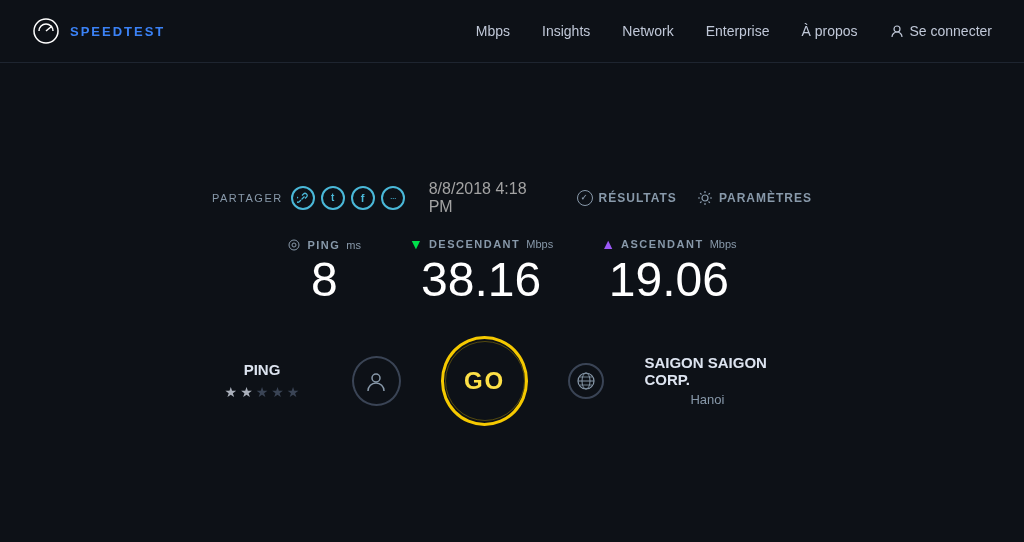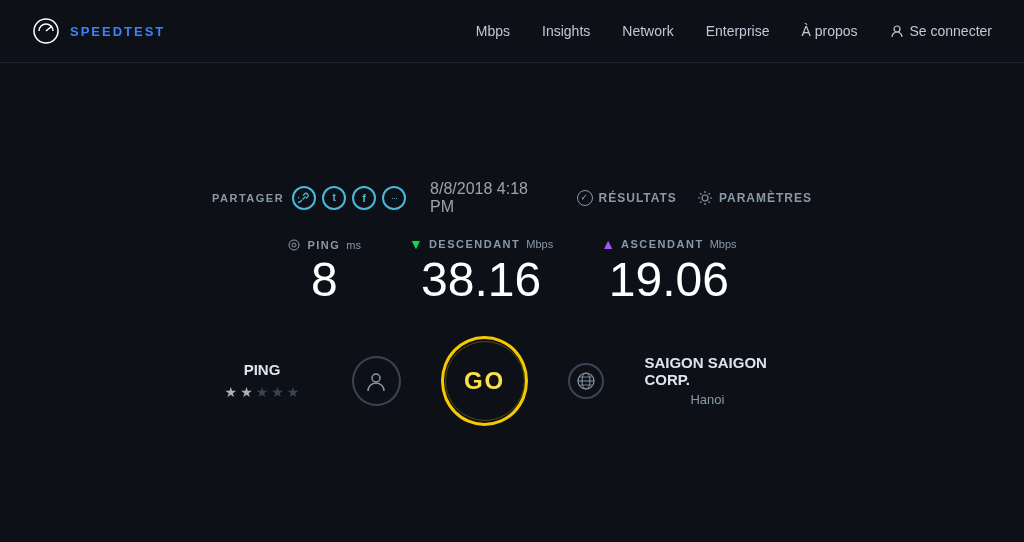--- a/index.html
+++ b/index.html
@@ -76,21 +76,21 @@
       width: 600px;
       justify-content: space-between;
     }
     .share-left {
       display: flex;
       align-items: center;
       gap: 8px;
     }
     .share-label {
       font-size: 11px;
-      font-weight: 700;
+      font-weight: 400;
       letter-spacing: 1.5px;
       color: #8899aa;
     }
     .share-icons {
       display: flex;
       gap: 6px;
       align-items: center;
     }
     .share-icon-circle {
       width: 24px;

